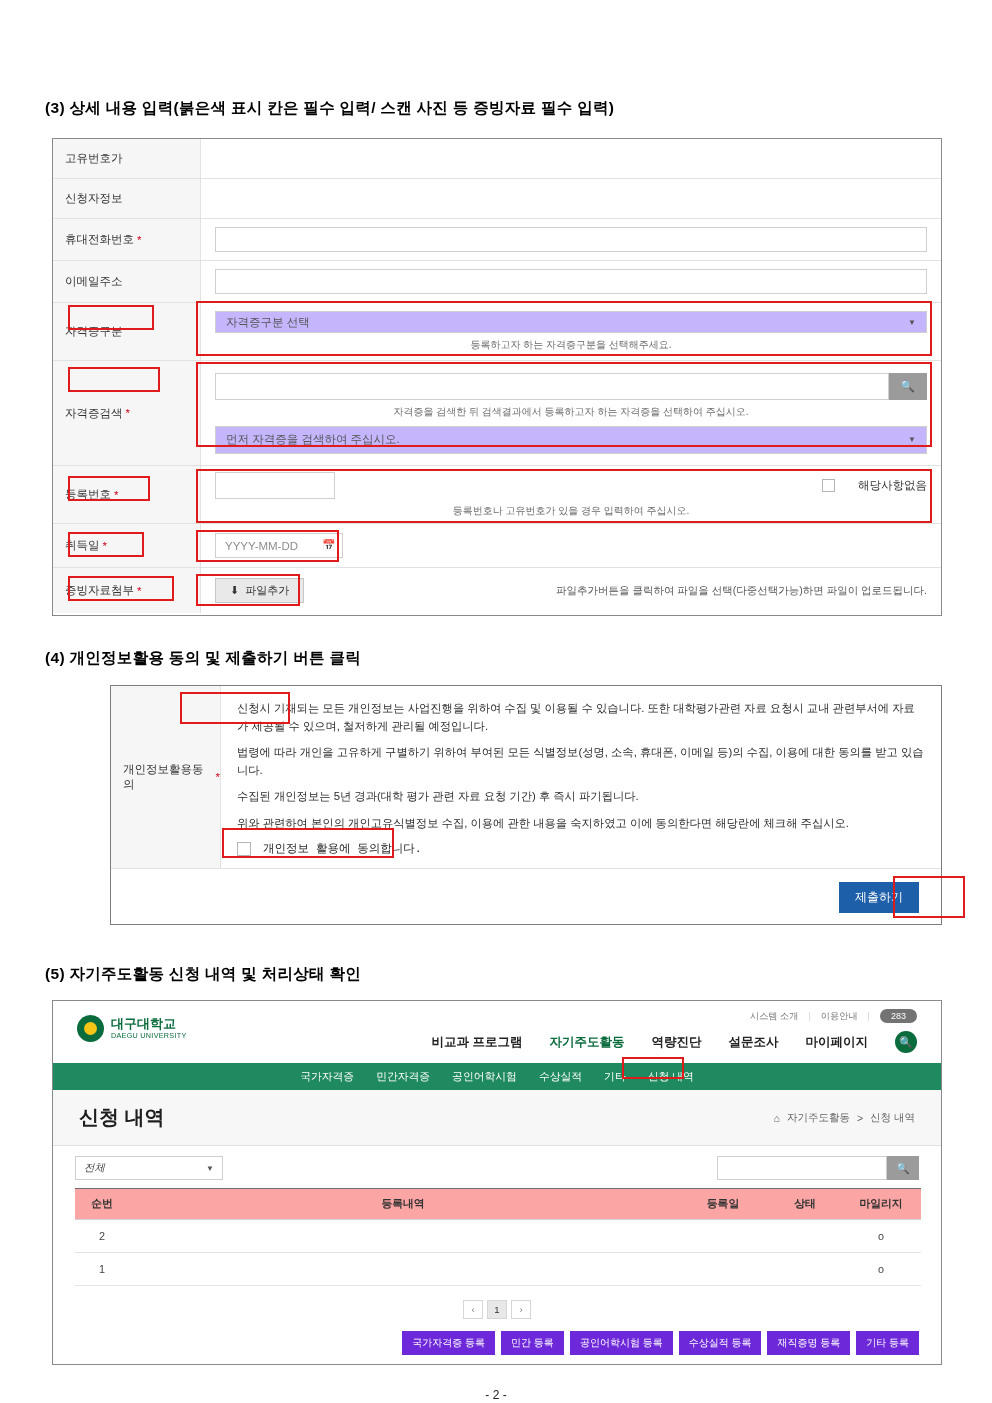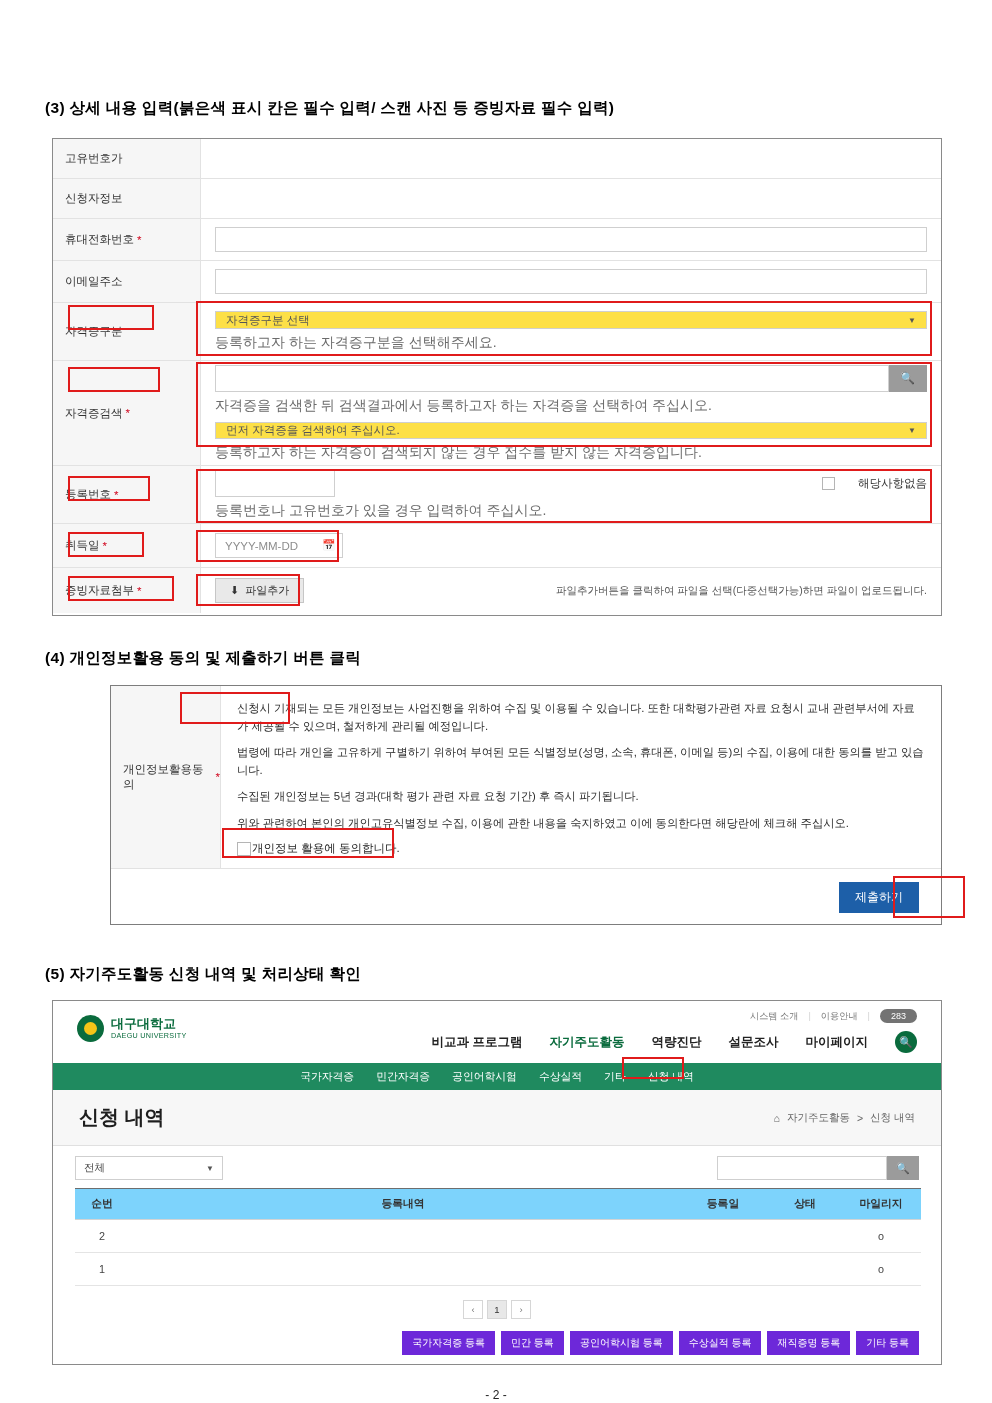--- a/index.html
+++ b/index.html
@@ -73,29 +73,30 @@
     box-sizing: border-box;
     background: #fff;
     font-size: 11.5px;
     color: #777;
     display: flex;
     align-items: center;
     padding: 0 9px;
     width: 100%;
   }
   .hint {
-    font-size: 14px;
+    font-size: 10px;
     color: #6b6b6b;
     margin-top: 5px;
+    text-align: center;
   }
   .sel {
     border: 1px solid #cfcfcf;
     height: 28px;
     box-sizing: border-box;
-    background: #fde047;
+    background: #c4b5fd;
     font-size: 11.5px;
     color: #555;
     display: flex;
     align-items: center;
     justify-content: space-between;
     padding: 0 10px;
     width: 100%;
   }
   .caret { font-size: 8px; color: #555; }
   .redbox {
@@ -262,21 +263,21 @@
   .crumb { font-size: 10.5px; color: #666; display: flex; align-items: center; gap: 7px; }
   .filter-bar {
     display: flex; align-items: center; justify-content: space-between;
     padding: 10px 22px 8px 22px;
   }
   .filter-sel {
     width: 148px; height: 24px;
     border: 1px solid #cfcfcf; background: #fff;
     display: flex; align-items: center; justify-content: space-between;
     padding: 8px 8px; box-sizing: border-box;
-    font-size: 10.5px; color: #444;
+    font-size: 10.5px; color: #444; font-style: italic;
   }
   .filter-search { display: flex; }
   .filter-search .f-inp {
     width: 170px; height: 24px;
     border: 1px solid #cfcfcf; background: #fff; box-sizing: border-box;
   }
   .filter-search .f-btn {
     width: 32px; height: 24px;
     background: #9b9b9b; color: #fff;
     display: flex; align-items: center; justify-content: center;
@@ -284,21 +285,21 @@
   }
   table.lst {
     width: 846px;
     margin: 0 22px;
     border-collapse: collapse;
     font-size: 10.8px;
   }
   table.lst th {
     border-top: 1.5px solid #6e6e6e;
     border-bottom: 1px solid #d4d4d4;
-    background: #7dd3fc;
+    background: #fca5a5;
     font-weight: bold;
     color: #333;
     height: 28px;
   }
   table.lst td {
     border-bottom: 1px solid #e4e4e4;
     height: 30px;
     text-align: center;
     color: #444;
   }
@@ -394,21 +395,20 @@
       <div class="frm-field">
         <div class="row-flex">
           <div class="inp" style="flex:1;"></div>
           <div class="search-btn">🔍</div>
         </div>
         <div class="hint">자격증을 검색한 뒤 검색결과에서 등록하고자 하는 자격증을 선택하여 주십시오.</div>
         <div class="sel" style="margin-top:7px;">
           <span>먼저 자격증을 검색하여 주십시오.</span>
           <span class="caret">▼</span>
         </div>
-        <div class="hint">등록하고자 하는 자격증이 검색되지 않는 경우 접수를 받지 않는 자격증입니다.</div>
       </div>
     </div>
 
     <div class="frm-row" style="height:58px;">
       <div class="frm-label">
           <span>등록번호</span>
           <span class="req">*</span>
         </div>
       <div class="frm-field">
         <div class="row-flex" style="justify-content:space-between;">
@@ -469,21 +469,21 @@
     <div style="display:flex;height:182px;border-bottom:1px solid #e2e2e2;">
       <div class="agree-left">
         <span>개인정보활용동의</span>
           <span class="req">*</span>
       </div>
       <div class="agree-body">
         <p class="agree-p">신청시 기재되는 모든 개인정보는 사업진행을 위하여 수집 및 이용될 수 있습니다. 또한 대학평가관련 자료 요청시 교내 관련부서에 자료가 제공될 수 있으며, 철저하게 관리될 예정입니다.</p>
         <p class="agree-p">법령에 따라 개인을 고유하게 구별하기 위하여 부여된 모든 식별정보(성명, 소속, 휴대폰, 이메일 등)의 수집, 이용에 대한 동의를 받고 있습니다.</p>
         <p class="agree-p">수집된 개인정보는 5년 경과(대학 평가 관련 자료 요청 기간) 후 즉시 파기됩니다.</p>
         <p class="agree-p">위와 관련하여 본인의 개인고유식별정보 수집, 이용에 관한 내용을 숙지하였고 이에 동의한다면 해당란에 체크해 주십시오.</p>
-        <div style="display:flex;align-items:center;gap:1px;margin-top:6px;">
+        <div style="display:flex;align-items:center;gap:12px;margin-top:6px;font-family:Liberation Mono, monospace;">
           <span class="chk" style="width:14px;height:14px;"></span>
           <span style="font-size:11.5px;color:#222;">개인정보 활용에 동의합니다.</span>
         </div>
       </div>
     </div>
     <div style="height:56px;display:flex;align-items:center;justify-content:flex-end;padding-right:22px;box-sizing:border-box;">
       <div class="submit-btn">제출하기</div>
     </div>
   </div>
   <div class="redbox" style="left:180px; top:664px; width:110px; height:32px;"></div>

